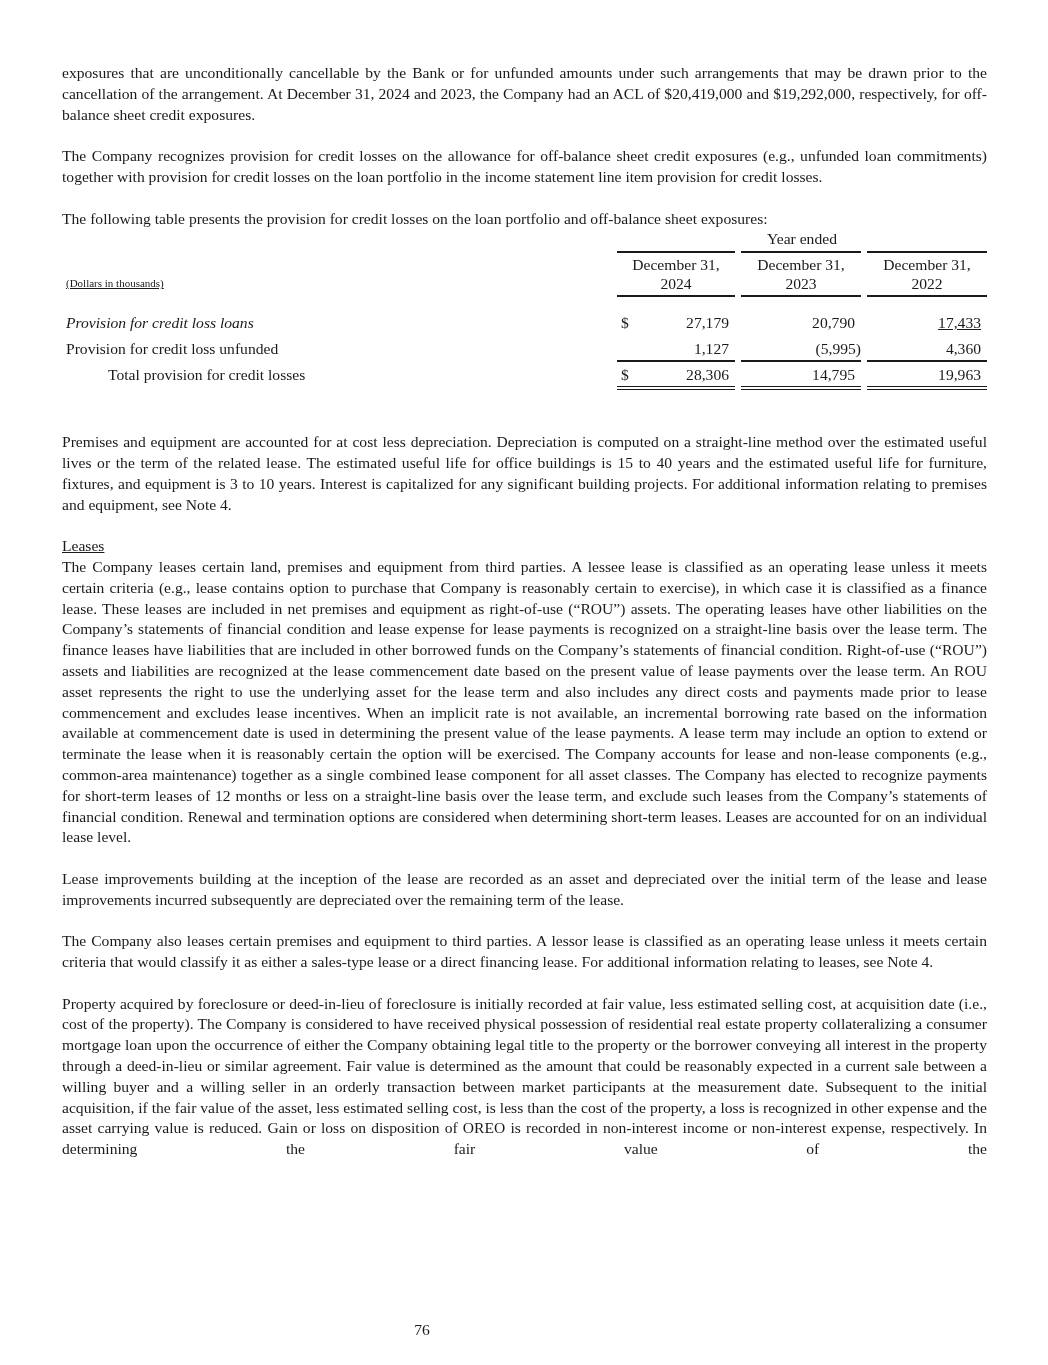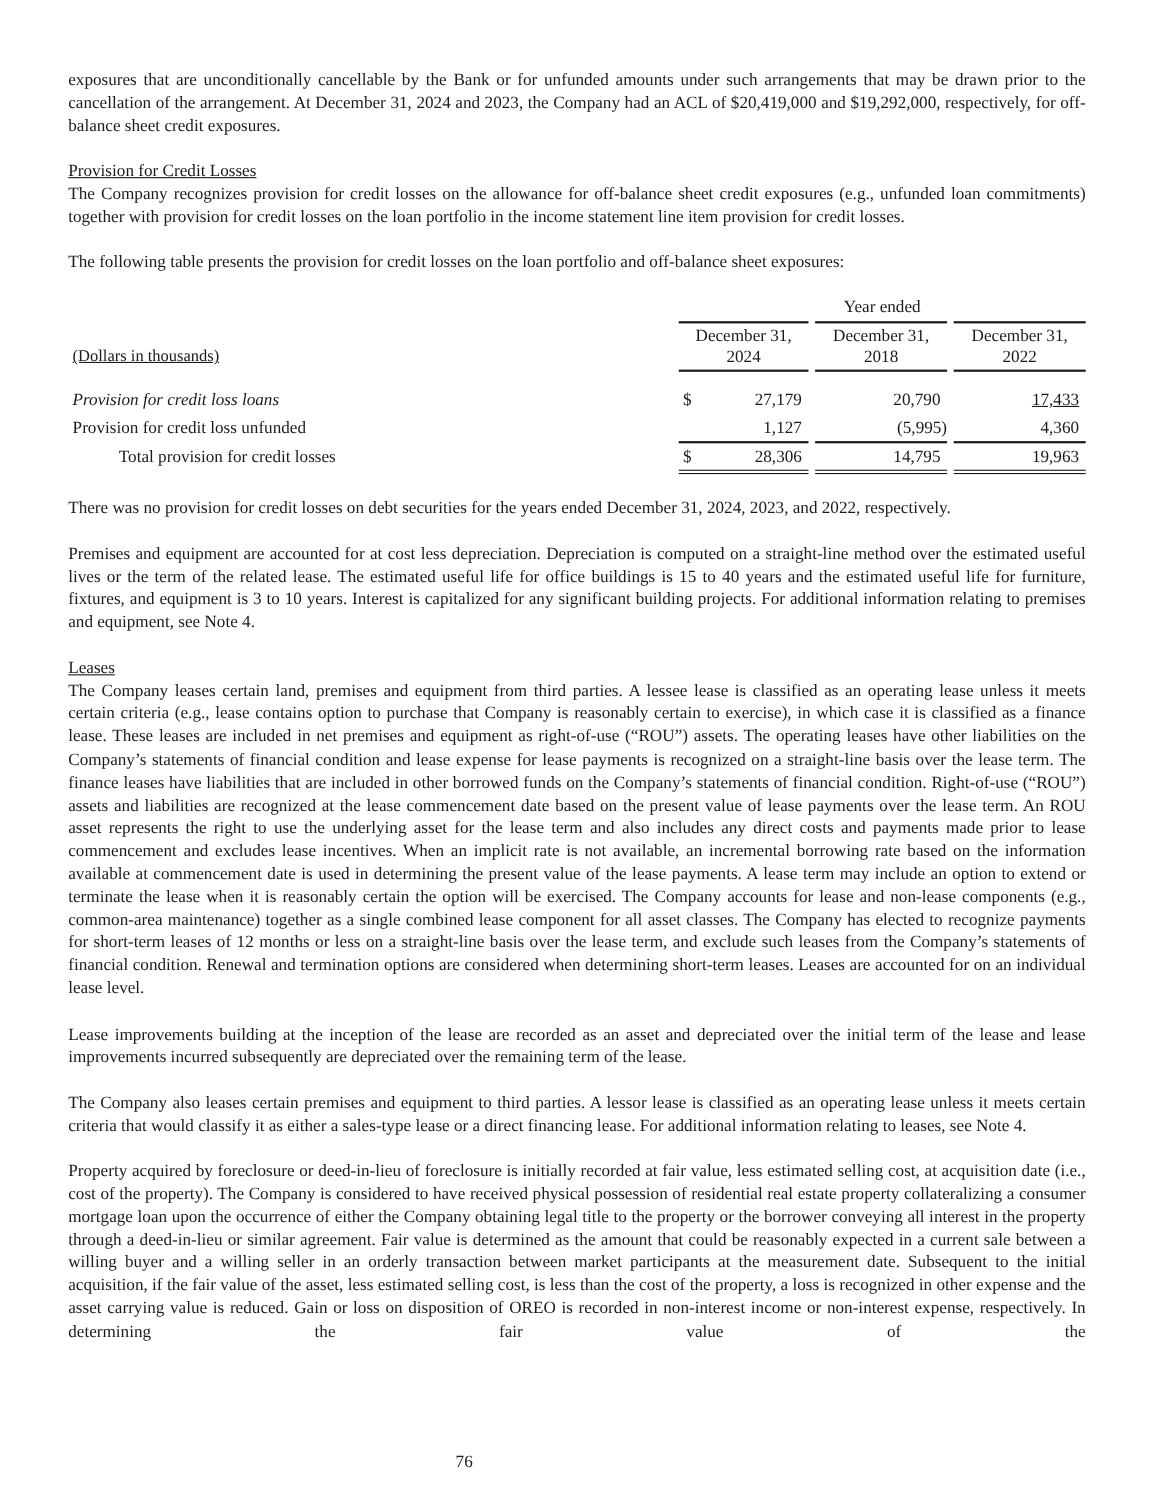--- a/index.html
+++ b/index.html
@@ -12,60 +12,59 @@
     line-height: 20.8px;
     color: #1a1a1a;
   }
   .page { position: absolute; left: 62px; top: 63px; width: 925px; }
   p { margin: 0; text-align: justify; }
   .gap { height: 20.8px; }
   .heading { text-decoration: underline; text-align: left; }
   .last-left { text-align-last: left; }
 
   
-  .fin-table { position: relative; width: 925px; height: 160px; margin-top: 20px; }
+  .fin-table { position: relative; width: 925px; height: 160px; margin-top: 0; }
   .hdr-rule { position: absolute; height: 2px; background: #1a1a1a; }
   .col-hdr { position: absolute; text-align: center; line-height: 19px; }
-  .units { position: absolute; left: 4px; top: 44px; font-size: 15px; text-decoration: underline; }
+  .units { position: absolute; left: 4px; top: 44px; font-size: 11px; text-decoration: underline; }
   .row-label { position: absolute; left: 4px; }
   .row-label.total { left: 46px; }
   .cell { position: absolute; text-align: right; }
   .dollar { position: absolute; }
   .dbl { position: absolute; height: 4px; border-top: 1.5px solid #1a1a1a; border-bottom: 1.5px solid #1a1a1a; box-sizing: border-box; }
   .sgl { position: absolute; height: 1.5px; background: #1a1a1a; }
 
   .page-number { position: absolute; top: 1320px; left: 0; width: 844px; text-align: center; }
 </style>
 </head>
 <body>
 
 <div class="page">
 
   <p class="last-left">exposures that are unconditionally cancellable by the Bank or for unfunded amounts under such arrangements that may be drawn prior to the cancellation of the arrangement.  At December 31, 2024 and 2023, the Company had an ACL of $20,419,000 and $19,292,000, respectively, for off-balance sheet credit exposures.</p>
   <div class="gap"></div>
 
-  <p class="heading">Provision for Credit Losses</p>
   <p class="last-left">The Company recognizes provision for credit losses on the allowance for off-balance sheet credit exposures (e.g., unfunded loan commitments) together with provision for credit losses on the loan portfolio in the income statement line item provision for credit losses.</p>
   <div class="gap"></div>
   <p class="last-left">The following table presents the provision for credit losses on the loan portfolio and off-balance sheet exposures:</p>
 
   <div class="fin-table">
     <div style="position:absolute; left:555px; width:370px; top:0; text-align:center;">Year ended</div>
 
     <div class="hdr-rule" style="left:555px; width:118px; top:22px;"></div>
     <div class="hdr-rule" style="left:679px; width:120px; top:22px;"></div>
     <div class="hdr-rule" style="left:805px; width:120px; top:22px;"></div>
 
     <div class="col-hdr" style="left:555px; width:118px; top:26px;">
       <div>December 31,</div>
       <div>2024</div>
     </div>
     <div class="col-hdr" style="left:679px; width:120px; top:26px;">
       <div>December 31,</div>
-      <div>2018</div>
+      <div>2023</div>
     </div>
     <div class="col-hdr" style="left:805px; width:120px; top:26px;">
       <div>December 31,</div>
       <div>2022</div>
     </div>
 
     <div class="units">(Dollars in thousands)</div>
 
     <div class="hdr-rule" style="left:555px; width:118px; top:66px;"></div>
     <div class="hdr-rule" style="left:679px; width:120px; top:66px;"></div>
@@ -91,21 +90,20 @@
     <div class="cell" style="left:555px; width:112px; top:136px;">28,306</div>
     <div class="cell" style="left:679px; width:114px; top:136px;">14,795</div>
     <div class="cell" style="left:805px; width:114px; top:136px;">19,963</div>
 
     <div class="dbl" style="left:555px; width:118px; top:157px;"></div>
     <div class="dbl" style="left:679px; width:120px; top:157px;"></div>
     <div class="dbl" style="left:805px; width:120px; top:157px;"></div>
   </div>
 
   <div style="height:22px;"></div>
-  <p class="last-left">There was no provision for credit losses on debt securities for the years ended December 31, 2024, 2023, and 2022, respectively.</p>
   <div class="gap"></div>
 
   <p class="last-left">Premises and equipment are accounted for at cost less depreciation.  Depreciation is computed on a straight-line method over the estimated useful lives or the term of the related lease.  The estimated useful life for office buildings is 15 to 40 years and the estimated useful life for furniture, fixtures, and equipment is 3 to 10 years. Interest is capitalized for any significant building projects.  For additional information relating to premises and equipment, see Note 4.</p>
   <div class="gap"></div>
 
   <p class="heading">Leases</p>
   <p class="last-left">The Company leases certain land, premises and equipment from third parties.  A lessee lease is classified as an operating lease unless it meets certain criteria (e.g., lease contains option to purchase that Company is reasonably certain to exercise), in which case it is classified as a finance lease.  These leases are included in net premises and equipment as right-of-use (“ROU”) assets. The operating leases have other liabilities on the Company’s statements of financial condition and lease expense for lease payments is recognized on a straight-line basis over the lease term.  The finance leases have liabilities that are included in other borrowed funds on the Company’s statements of financial condition.  Right-of-use (“ROU”) assets and liabilities are recognized at the lease commencement date based on the present value of lease payments over the lease term.  An ROU asset represents the right to use the underlying asset for the lease term and also includes any direct costs and payments made prior to lease commencement and excludes lease incentives.  When an implicit rate is not available, an incremental borrowing rate based on the information available at commencement date is used in determining the present value of the lease payments.  A lease term may include an option to extend or terminate the lease when it is reasonably certain the option will be exercised.  The Company accounts for lease and non-lease components (e.g., common-area maintenance) together as a single combined lease component for all asset classes.  The Company has elected to recognize payments for short-term leases of 12 months or less on a straight-line basis over the lease term, and exclude such leases from the Company’s statements of financial condition.  Renewal and termination options are considered when determining short-term leases.  Leases are accounted for on an individual lease level.</p>
   <div class="gap"></div>
   <p class="last-left">Lease improvements building at the inception of the lease are recorded as an asset and depreciated over the initial term of the lease and lease improvements incurred subsequently are depreciated over the remaining term of the lease.</p>
   <div class="gap"></div>

